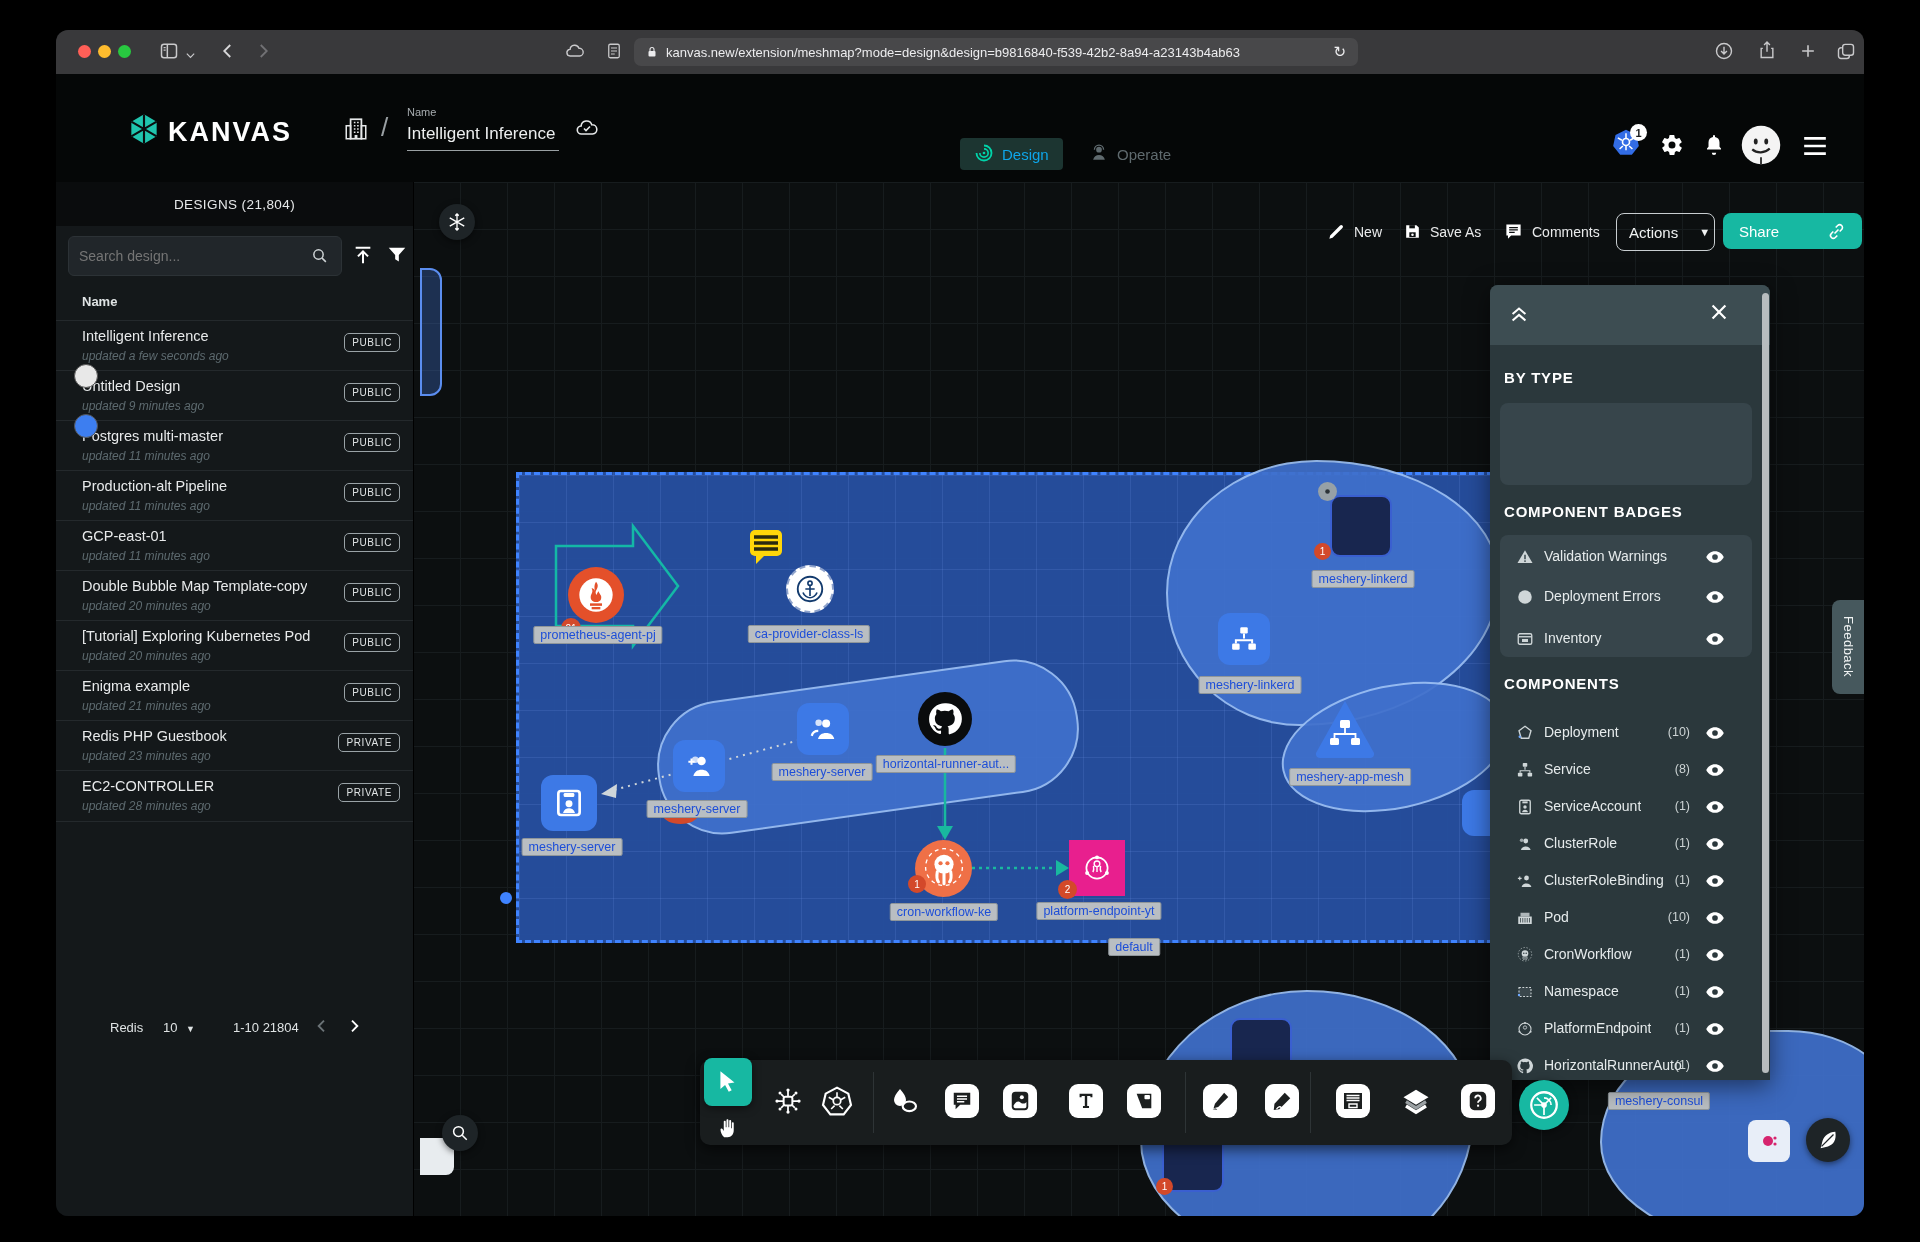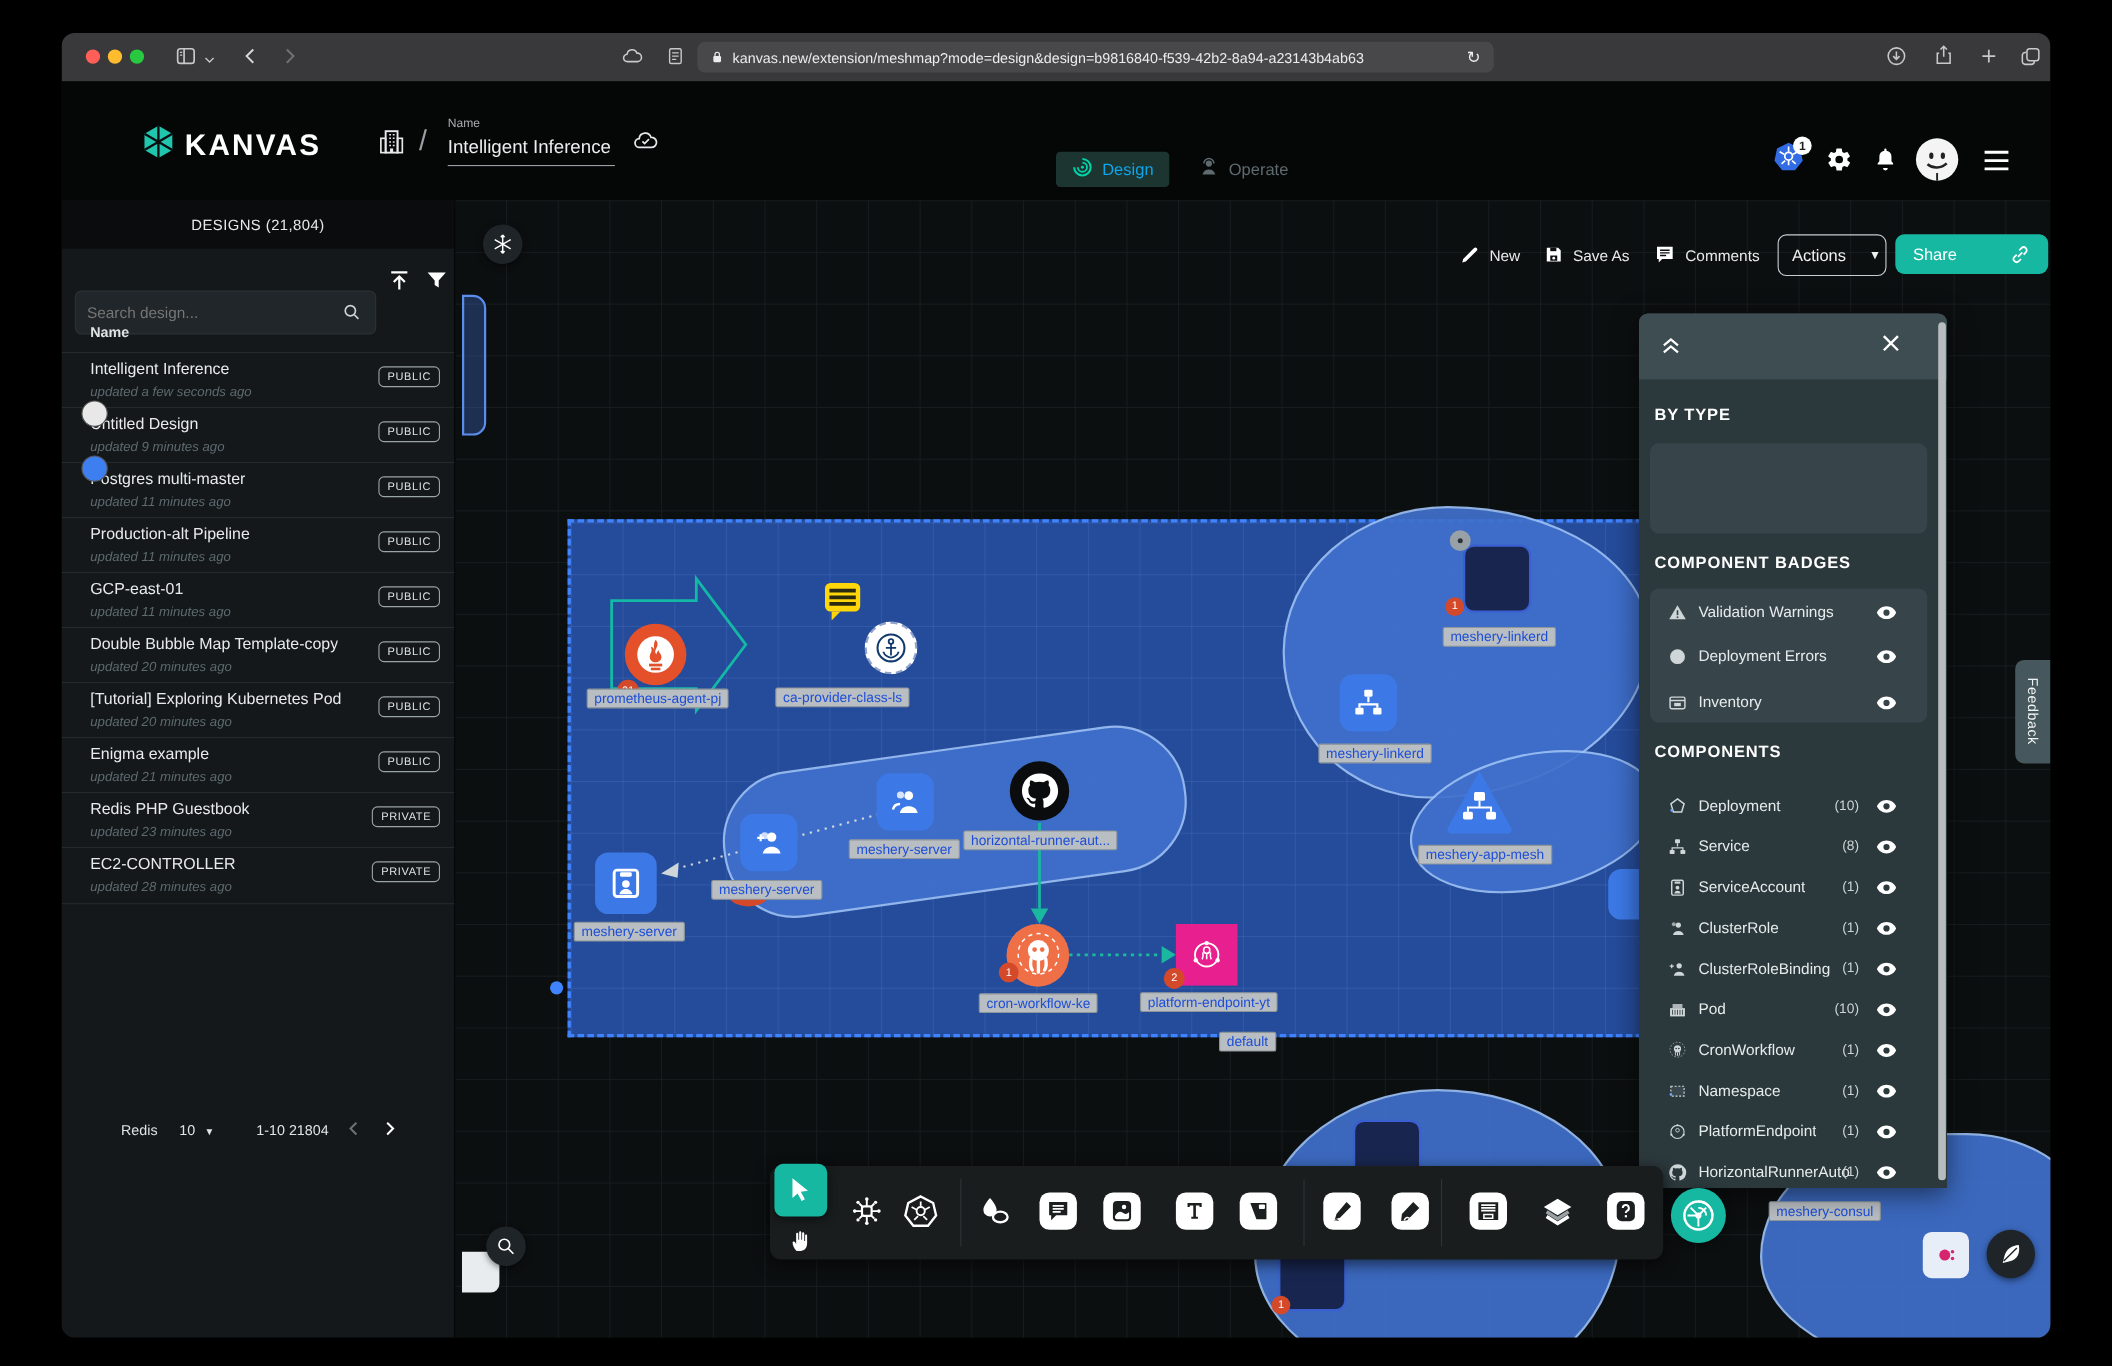--- a/index.html
+++ b/index.html
@@ -15,21 +15,21 @@
   #appheader{left:0;top:44px;width:1808px;height:108px;background:#050707;}
   .logo-text{color:#fff;font-size:27px;font-weight:bold;letter-spacing:2px;}
   .namelabel{color:#a8adb0;font-size:11px;}
   .namevalue{color:#eceeef;font-size:17px;}
   .tab{height:32px;border-radius:4px;display:flex;align-items:center;gap:8px;padding:0 14px;font-size:15px;}
   .tab.active{background:#1c3531;color:#0ea5e9;}
   .tab.inactive{color:#5f6a6e;}
   
   #sidebar{left:0;top:152px;width:357px;height:1034px;background:#14181a;border-right:1px solid #000;}
   #sidebar-title{left:0;top:0;width:357px;height:44px;background:#0a0c0d;color:#e6e8e9;font-size:13.5px;display:flex;align-items:center;justify-content:center;letter-spacing:.4px;}
-  #searchbox{left:12px;top:54px;width:272px;height:38px;background:#21262a;border:1px solid #2c3236;border-radius:6px;display:flex;align-items:center;margin-top:28px;}
+  #searchbox{left:12px;top:54px;width:272px;height:38px;background:#21262a;border:1px solid #2c3236;border-radius:6px;display:flex;align-items:center;}
   #searchbox input{background:transparent;border:none;outline:none;color:#9aa3a7;font-size:14px;padding:0 10px;width:222px;font-family:"Liberation Sans",sans-serif;}
   .colhead{color:#dfe3e4;font-size:13px;font-weight:bold;}
   .row{left:0;width:357px;height:50px;border-top:1px solid #24292c;}
   .row .nm{position:absolute;left:26px;top:7px;color:#e8eaeb;font-size:14.5px;white-space:nowrap;max-width:268px;overflow:hidden;}
   .row .up{position:absolute;left:26px;top:28px;color:#5d6a6f;font-size:12px;font-style:italic;}
   .row .vis{position:absolute;right:13px;top:12px;border:1px solid #9aa3a7;border-radius:5px;color:#dfe3e4;font-size:10px;padding:3px 7px;letter-spacing:.6px;}
   .pag{color:#dfe3e4;font-size:13px;}
   
   #canvas{left:357px;top:152px;width:1451px;height:1034px;background-color:#0c0f10;
     background-image:linear-gradient(#171c1e 1px,transparent 1px),linear-gradient(90deg,#171c1e 1px,transparent 1px);
@@ -252,21 +252,21 @@
         <path d="M4 7h24M4 13h24M4 19h24" stroke="#2a2a10" stroke-width="3.4"></path>
         <polygon points="6,26 14,26 6,34" fill="#ffd60a"></polygon>
       </svg></div>
   <div class="abs" style="left:730px;top:535px;width:44px;height:44px;border-radius:50%;background:#fff;border:2px dashed #8fa3cc;display:flex;align-items:center;justify-content:center">
     <svg width="28" height="28" viewBox="0 0 24 24">
         <circle cx="12" cy="12" r="10.5" fill="none" stroke="#123a6d" stroke-width="1.6"></circle>
         <circle cx="12" cy="7" r="1.8" fill="none" stroke="#123a6d" stroke-width="1.4"></circle>
         <path d="M12 9v9M8 12h8M6 15c1 3 4 4.5 6 4.5s5-1.5 6-4.5" fill="none" stroke="#123a6d" stroke-width="1.4"></path>
       </svg>
     </div>
-  <span class="tag" style="left:710px;top:595px">ca-provider-class-ls</span>
+  <span class="tag" style="left:753px;top:595px">ca-provider-class-ls</span>
 
   <div class="abs nodesq" style="left:485px;top:745px;width:56px;height:56px">
     <svg width="32" height="32" viewBox="0 0 24 24">
         <rect x="4" y="3" width="16" height="18" rx="2" fill="none" stroke="#fff" stroke-width="2"></rect>
         <rect x="8" y="4.5" width="8" height="3" rx="1" fill="#fff"></rect>
         <circle cx="12" cy="12.5" r="2.6" fill="#fff"></circle>
         <path d="M7.5 19.5c.8-2.6 2.5-3.6 4.5-3.6s3.7 1 4.5 3.6z" fill="#fff"></path>
       </svg>
     </div>
   <span class="tag" style="left:516px;top:808px">meshery-server</span>

